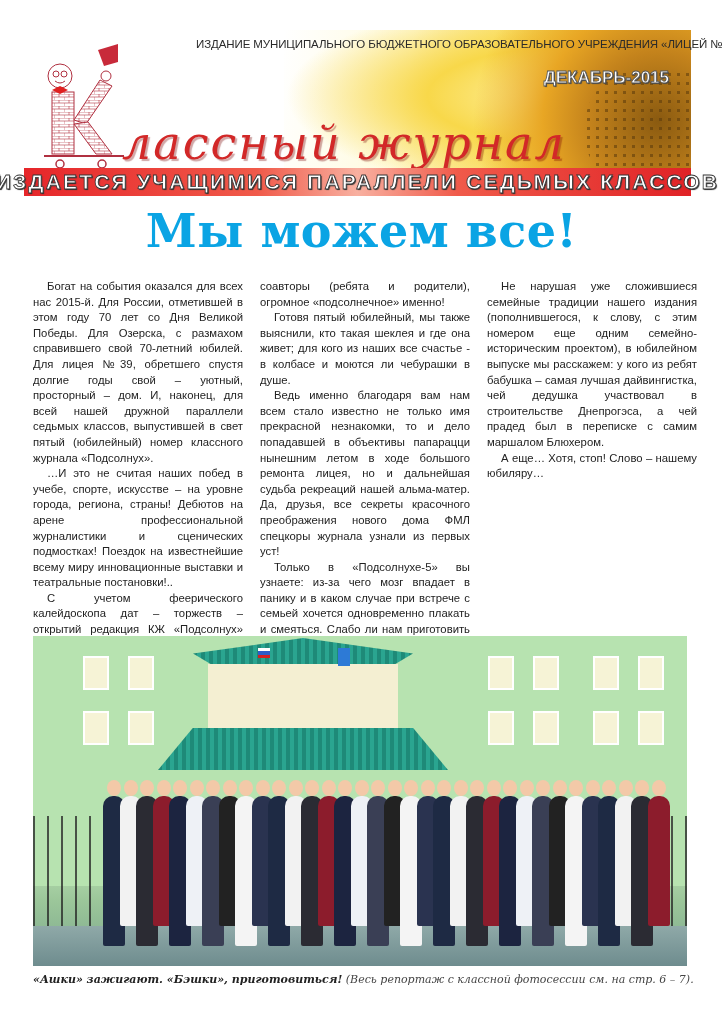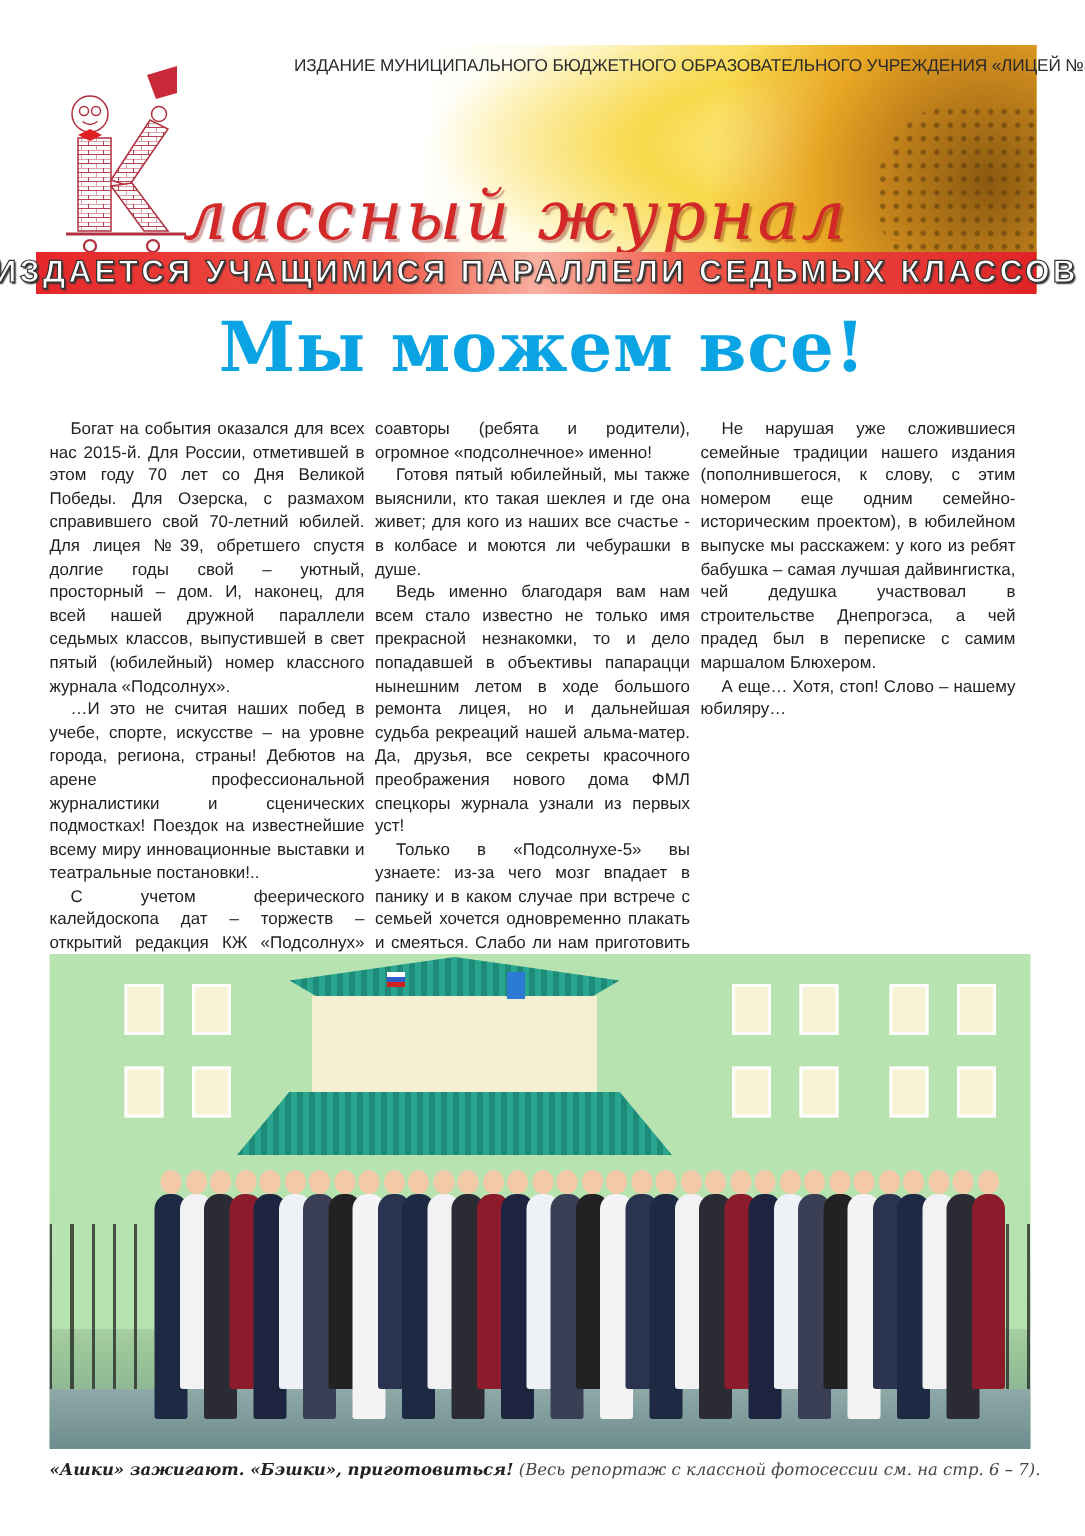--- a/index.html
+++ b/index.html
@@ -48,21 +48,21 @@
     -webkit-text-stroke: 0.8px #333; text-shadow: 1px 1px 1px #333; white-space: nowrap; }
 
   
   .headline {
     position: absolute; left: 0; top: 204px; width: 723px; text-align: center;
     font-family: "DejaVu Serif", serif; font-size: 46px; color: #0aa4e4; letter-spacing: 0.5px;
   }
 
   
   .columns { position: absolute; left: 33px; top: 279px; width: 660px; height: 340px;
-    display: grid; grid-template-columns: 210px 210px 210px; column-gap: 7px; }
+    display: grid; grid-template-columns: 210px 210px 210px; column-gap: 17px; }
   .col p { font-size: 11.3px; line-height: 15.6px; text-align: justify; text-indent: 14px;
     hyphens: manual; color: #222; }
 
   
   .photo { position: absolute; left: 33px; top: 636px; width: 654px; height: 330px; overflow: hidden;
     background: linear-gradient(180deg, #dff3d8 0%, #c9eac0 60%, #9cc79a 80%, #7aa58c 100%); }
   .bldg { position: absolute; top: 0; height: 250px; background: #b7e3b0; }
   .win { position: absolute; width: 26px; height: 34px; background: #f6f3d6; border: 2px solid #fff; }
   .roof { position: absolute; background: repeating-linear-gradient(90deg, #1e8a78 0 4px, #2aa590 4px 8px); }
   .ground { position: absolute; left: 0; bottom: 0; width: 100%; height: 40px; background: linear-gradient(180deg,#8fa9a8,#6e8c8e); }
@@ -102,20 +102,21 @@
     <circle cx="72" cy="36" r="5" fill="#fff" stroke="#b03040"></circle>
     <polygon points="64,10 84,4 84,22 70,26" fill="#c82a3a"></polygon>
     <line x1="10" y1="116" x2="90" y2="116" stroke="#b03040" stroke-width="2"></line>
     <circle cx="26" cy="124" r="4" fill="none" stroke="#b03040" stroke-width="1.5"></circle>
     <circle cx="68" cy="124" r="4" fill="none" stroke="#b03040" stroke-width="1.5"></circle>
   </svg>
 
   <div class="publisher">ИЗДАНИЕ МУНИЦИПАЛЬНОГО БЮДЖЕТНОГО ОБРАЗОВАТЕЛЬНОГО УЧРЕЖДЕНИЯ «ЛИЦЕЙ №39»</div>
   <div class="title-sub">лассный журнал</div>
   <div class="issue">
+    <div>ДЕКАБРЬ-2015</div>
   </div>
 </div>
 
 <div class="banner">
   <span>ИЗДАЕТСЯ УЧАЩИМИСЯ ПАРАЛЛЕЛИ СЕДЬМЫХ КЛАССОВ</span>
 </div>
 
 <h1 class="headline">Мы можем все!</h1>
 
 <div class="columns">

